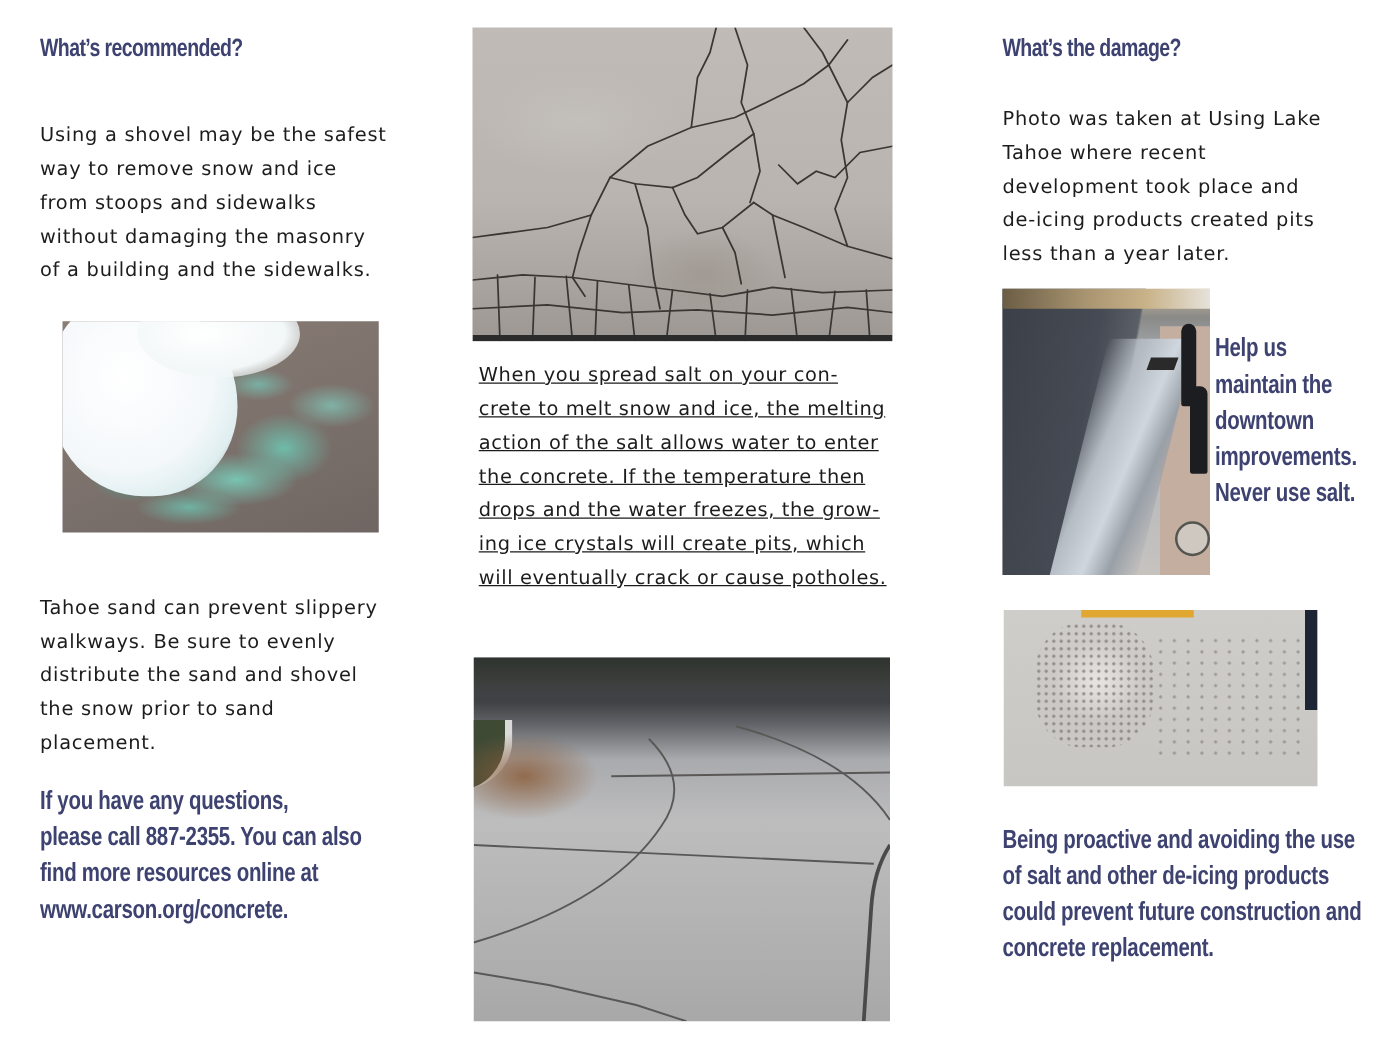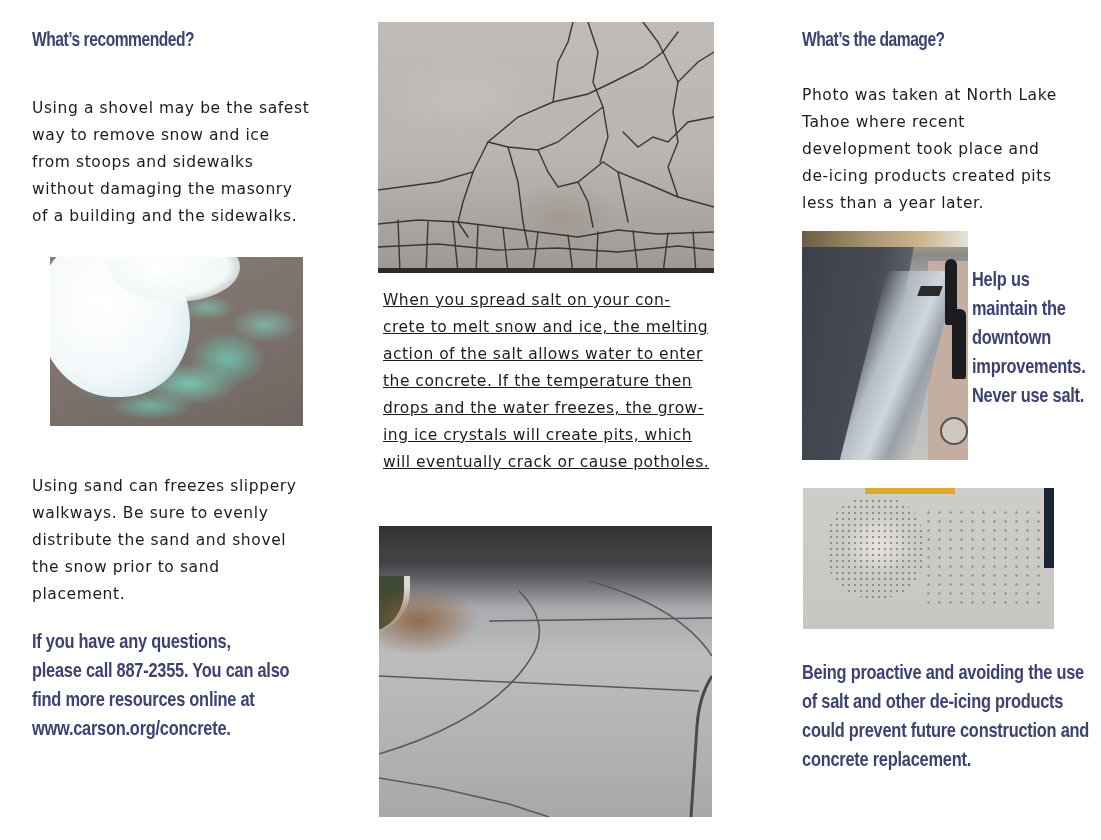--- a/index.html
+++ b/index.html
@@ -186,21 +186,21 @@
 from stoops and sidewalks
 without damaging the masonry
 of a building and the sidewalks.</div>
 
 <div class="photo photo-snow" title="Snow with blue-green de-icing salt crystals on pavement">
   <div class="teal-under"></div>
   <div class="snow"></div>
   <div class="snow2"></div>
 </div>
 
-<div class="abs body-text" style="left:32px; top:473px; width:290px;">Using sand can freezes slippery
+<div class="abs body-text" style="left:32px; top:473px; width:290px;">Tahoe sand can prevent slippery
 walkways. Be sure to evenly
 distribute the sand and shovel
 the snow prior to sand
 placement.</div>
 
 <div class="abs callout" style="left:32px; top:626px;">If you have any questions,
 please call 887-2355. You can also
 find more resources online at
 www.carson.org/concrete.</div>
 
@@ -246,21 +246,21 @@
       <path d="M110 95 L333 92"></path>
       <path d="M210 55 Q300 80 333 130"></path>
       <path d="M0 252 L60 262 L130 278 L170 291"></path>
       <path d="M333 150 Q320 170 318 200 L312 291" stroke="#4b4a48" stroke-width="3"></path>
     </g>
   </svg>
 </div>
 
 <div class="abs heading" style="left:802px; top:28px;">What’s the damage?</div>
 
-<div class="abs body-text" style="left:802px; top:82px; width:290px;">Photo was taken at North Lake
+<div class="abs body-text" style="left:802px; top:82px; width:290px;">Photo was taken at Using Lake
 Tahoe where recent
 development took place and
 de-icing products created pits
 less than a year later.</div>
 
 <div class="photo photo-curb" title="Street curb and gutter with bollards at North Lake Tahoe">
   <div class="top-strip"></div>
   <div class="sidewalk"></div>
   <div class="gutter"></div>
   <div class="grate"></div>

